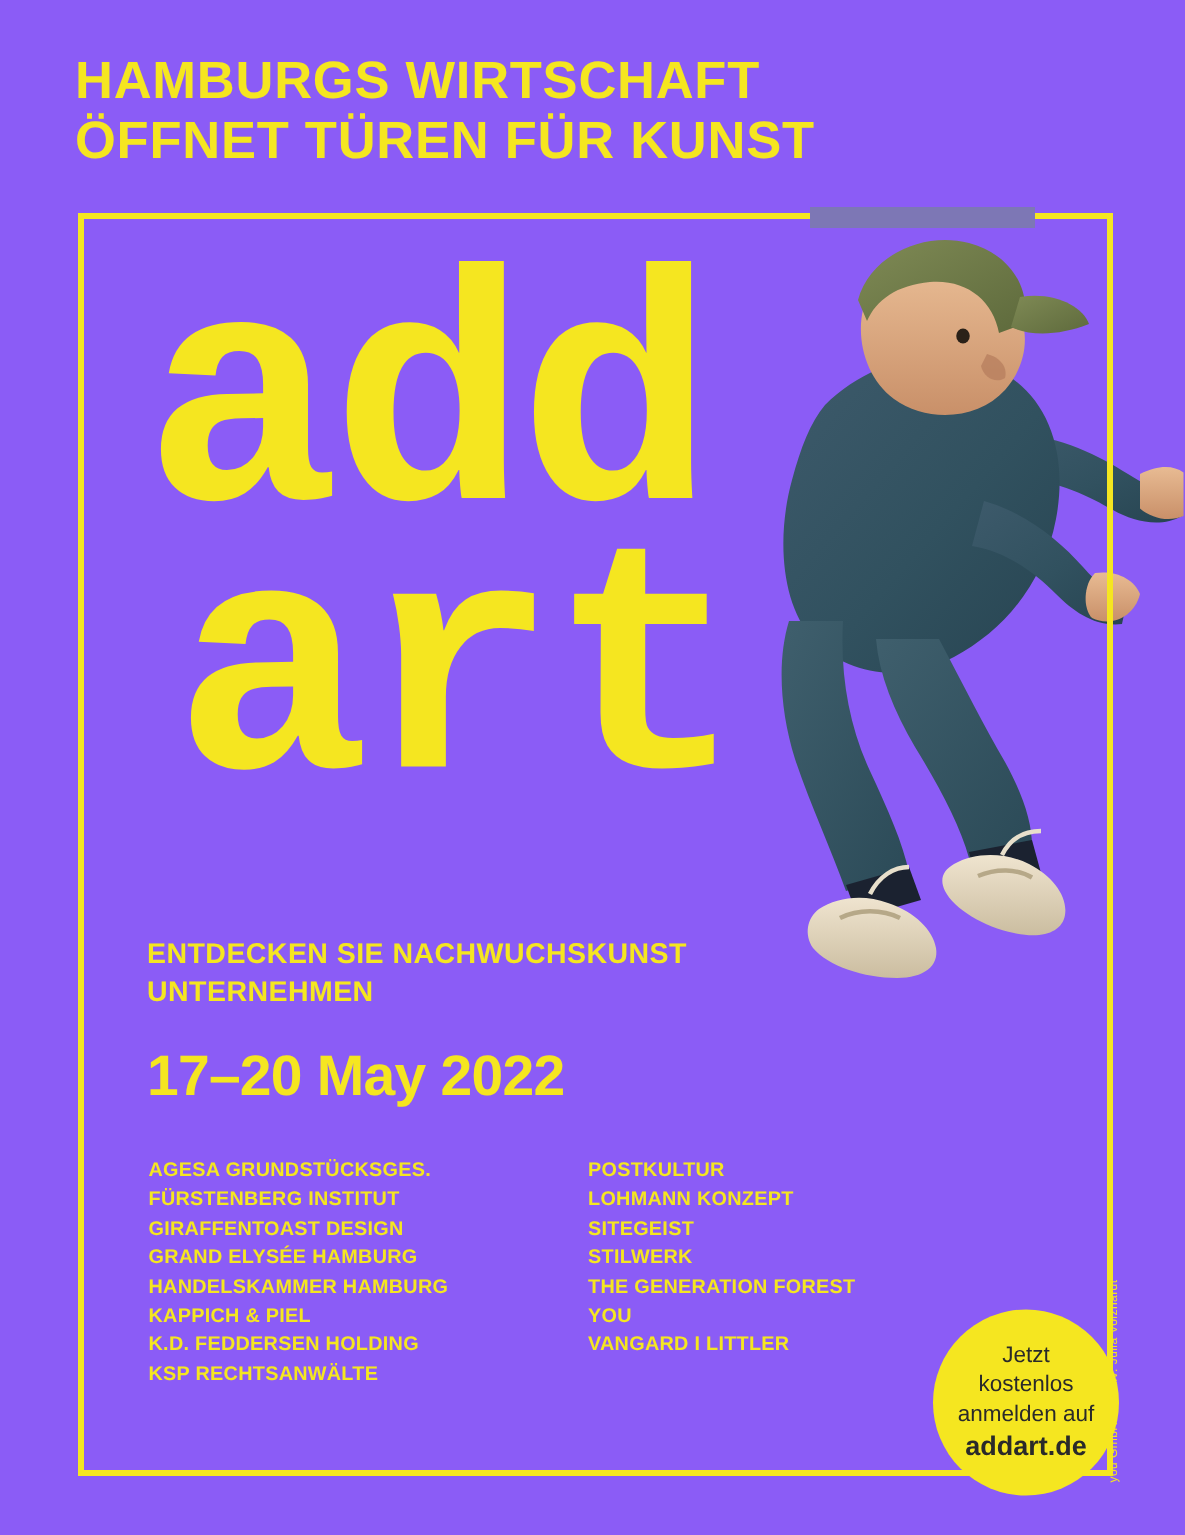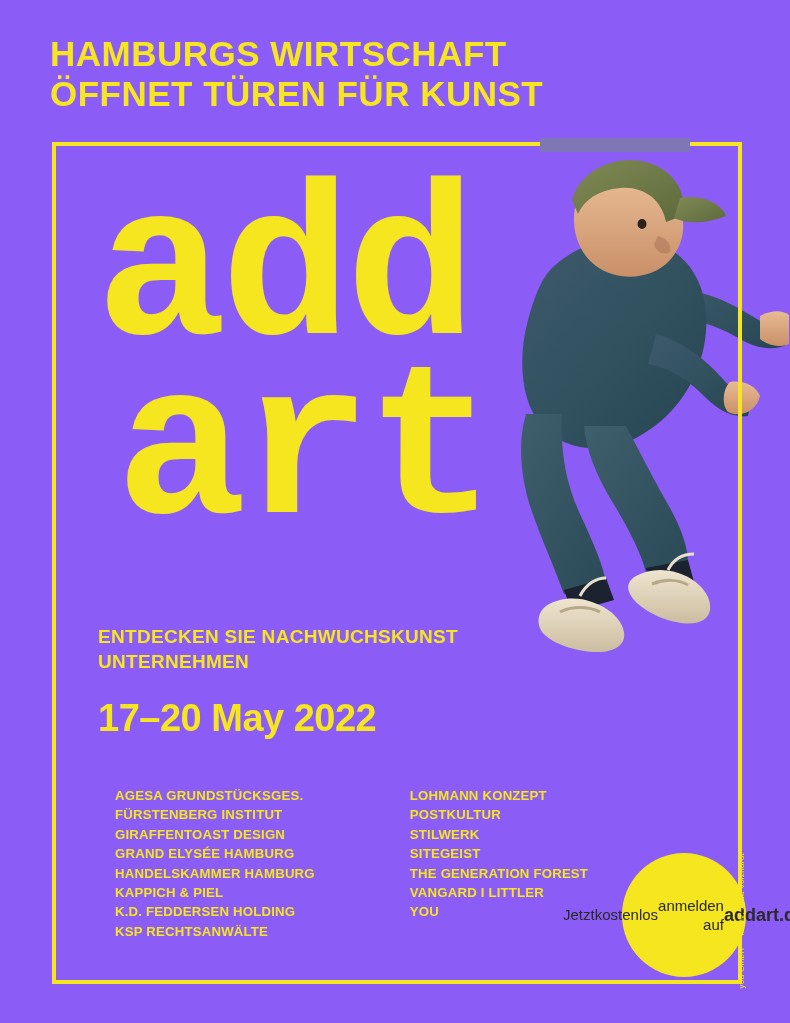--- a/index.html
+++ b/index.html
@@ -122,44 +122,44 @@
     position: absolute;
     left: 99px;
     top: 770px;
     width: 560px;
     display: flex;
     gap: 0px;
     z-index: 6;
   }
   .partners ul {
     list-style: none;
-    margin: 16px;
+    margin: 0;
     padding: 0;
     font-size: 13.2px;
     font-weight: bold;
     line-height: 1.47;
     letter-spacing: 0.2px;
     text-transform: uppercase;
     color: #f5e620;
   }
   .col-a { width: 293px; }
   .col-b { width: 260px; }
 
   
   .badge {
     position: absolute;
     right: 44px;
-    bottom: 46px;
+    bottom: 26px;
     width: 124px;
     height: 124px;
     border-radius: 50%;
     background: #f5e620;
     color: #2a2a2a;
     display: flex;
-    flex-direction: row;
+    flex-direction: column;
     align-items: center;
     justify-content: center;
     text-align: right;
     font-size: 15px;
     line-height: 1.3;
     z-index: 7;
   }
   .badge .url {
     font-weight: bold;
     font-size: 18px;
@@ -266,27 +266,27 @@
       <li>AGESA GRUNDSTÜCKSGES.</li>
       <li>FÜRSTENBERG INSTITUT</li>
       <li>GIRAFFENTOAST DESIGN</li>
       <li>GRAND ELYSÉE HAMBURG</li>
       <li>HANDELSKAMMER HAMBURG</li>
       <li>KAPPICH &amp; PIEL</li>
       <li>K.D. FEDDERSEN HOLDING</li>
       <li>KSP RECHTSANWÄLTE</li>
     </ul>
     <ul class="col-b">
+      <li>POSTKULTUR</li>
       <li>LOHMANN KONZEPT</li>
-      <li>POSTKULTUR</li>
+      <li>SITEGEIST</li>
       <li>STILWERK</li>
-      <li>SITEGEIST</li>
       <li>THE GENERATION FOREST</li>
+      <li>YOU</li>
       <li>VANGARD I LITTLER</li>
-      <li>YOU</li>
     </ul>
   </div>
 
   <div class="badge">
     <div>Jetzt</div>
     <div>kostenlos</div>
     <div>anmelden auf</div>
     <div class="url">addart.de</div>
   </div>
 

